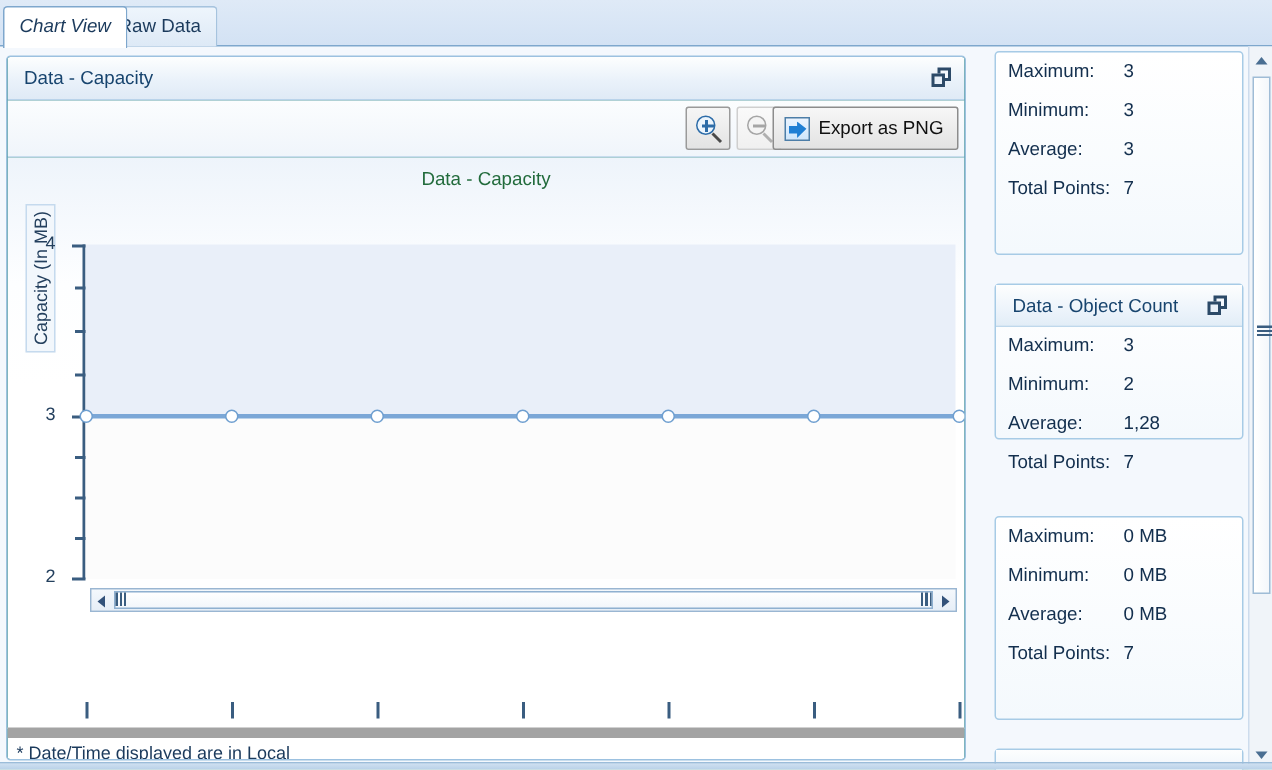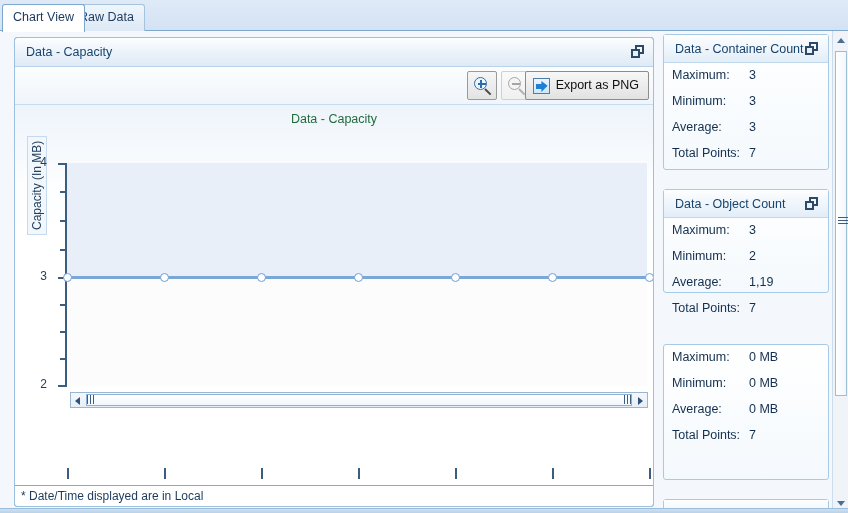--- a/index.html
+++ b/index.html
@@ -37,31 +37,32 @@
     border-radius: 3px 3px 0 0;
     cursor: default;
     white-space: nowrap;
   }
   .tab.active {
     left: 2px;
     background: #ffffff;
     border-color: #7ea7cd;
     height: 28px;
     z-index: 3;
+    font-style: italic;
   }
   .tab.inactive {
     left: 68px;
     background: linear-gradient(to bottom, #eef5fc 0%, #dde9f6 100%);
     border-color: #a6c3de;
   }
 
   
   .chart-panel {
     position: absolute;
-    left: 14px; top: 37px;
+    left: 4px; top: 37px;
     width: 640px; height: 470px;
     background: #0f766e;
     border: 1px solid #9cc1e0;
     border-radius: 3px;
     overflow: hidden;
   }
   .panel-header {
     position: relative;
     height: 29px;
     background: linear-gradient(to bottom, #fdfefe 0%, #eaf2fa 55%, #dfeaf6 100%);
@@ -299,21 +300,21 @@
 
   .footnote {
     position: absolute;
     left: 0; right: 0; bottom: 0;
     height: 21px;
     line-height: 20px;
     padding-left: 6px;
     font-size: 12px;
     color: #1b3a5c;
     background: #ffffff;
-    border-top: 1px solid #a3a3a3;
+    border-top: 7px solid #a3a3a3;
   }
 
   
   .cards {
     position: absolute;
     left: 655px; top: 34px;
     width: 178px; height: 479px;
   }
   .card {
     position: absolute;
@@ -499,27 +500,20 @@
           </div>
       </div>
     </div>
 
     <div class="footnote">* Date/Time displayed are in Local</div>
   </div>
 
   <div class="cards">
 
     <div class="card" style="top:0px; height:136px">
-      <div class="card-header">
-        <span class="ct">Data - Container Count</span>
-        <span class="restore-icon">
-          <span class="sq1"></span>
-            <span class="sq2"></span>
-        </span>
-      </div>
       <div class="card-row">
         <span class="k">Maximum:</span>
         <span class="v">3</span>
       </div>
       <div class="card-row">
         <span class="k">Minimum:</span>
         <span class="v">3</span>
       </div>
       <div class="card-row">
         <span class="k">Average:</span>
@@ -542,21 +536,21 @@
       <div class="card-row">
         <span class="k">Maximum:</span>
         <span class="v">3</span>
       </div>
       <div class="card-row">
         <span class="k">Minimum:</span>
         <span class="v">2</span>
       </div>
       <div class="card-row">
         <span class="k">Average:</span>
-        <span class="v">1,19</span>
+        <span class="v">1,28</span>
       </div>
       <div class="card-row">
         <span class="k">Total Points:</span>
         <span class="v">7</span>
       </div>
     </div>
 
     <div class="card" style="top:310px; height:136px">
       <div class="card-row">
         <span class="k">Maximum:</span>

